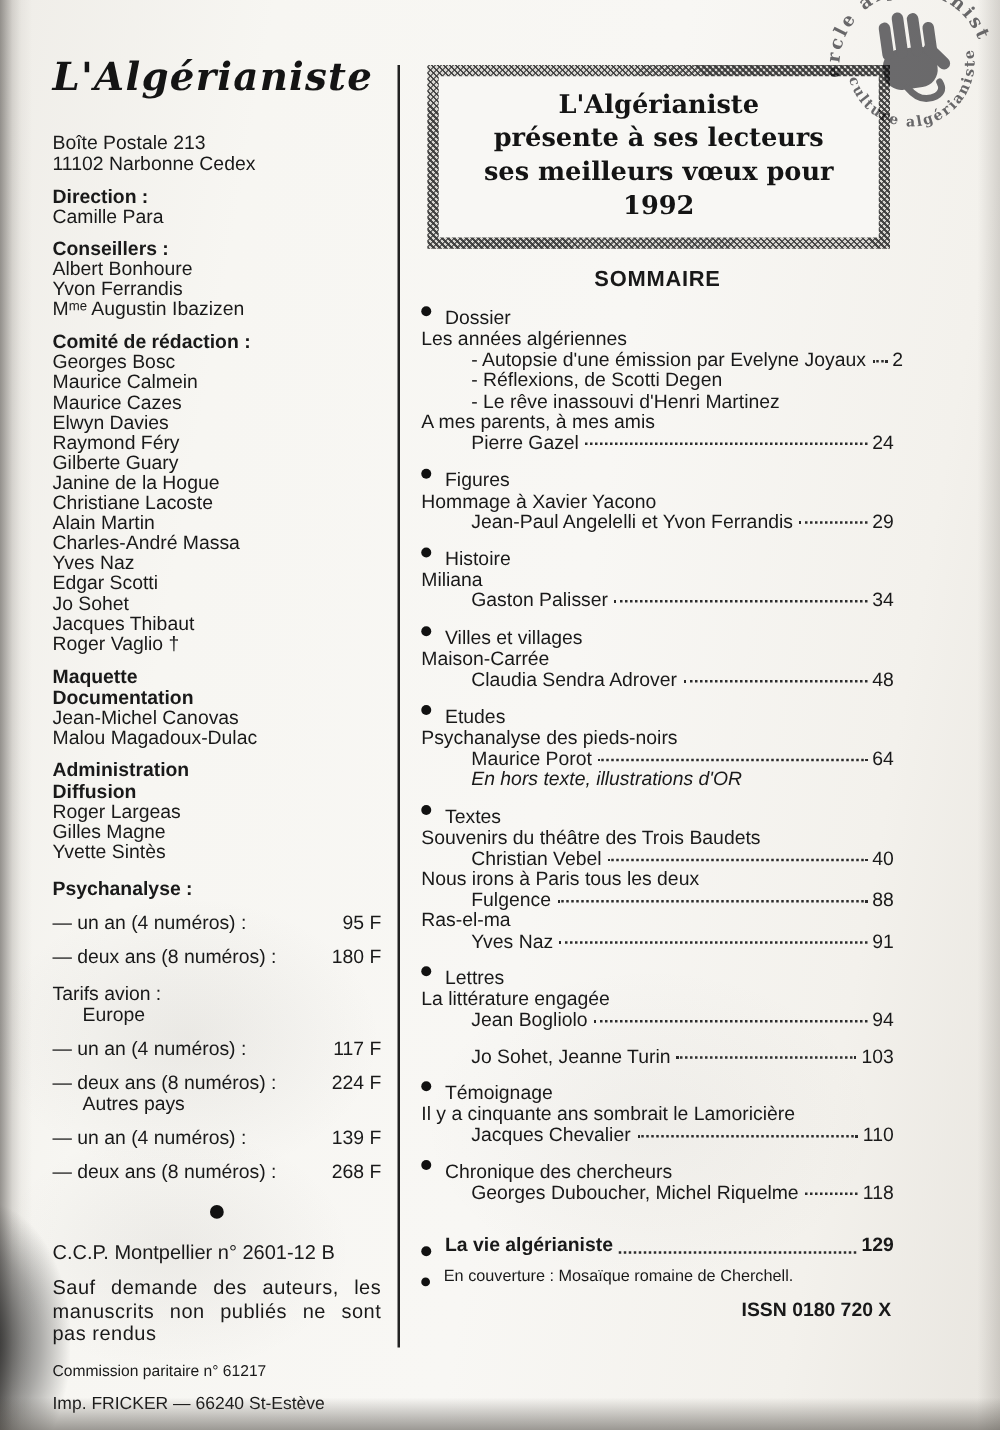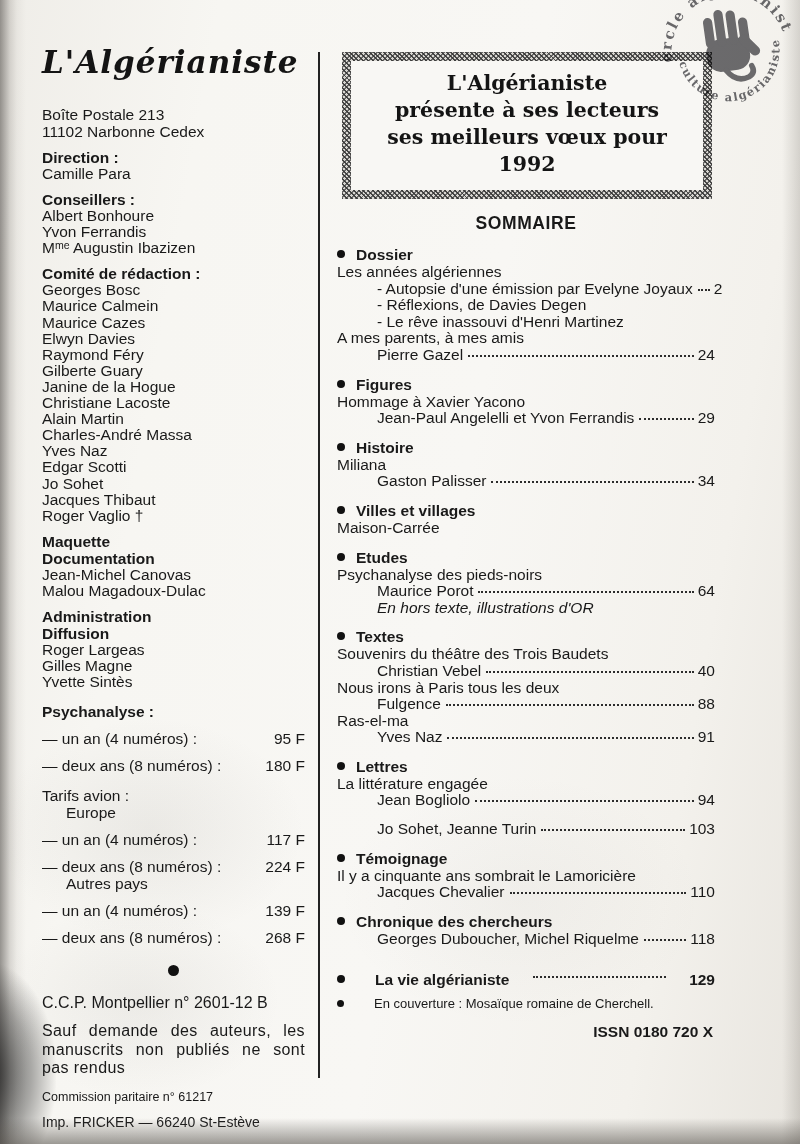--- a/index.html
+++ b/index.html
@@ -63,31 +63,31 @@
       repeating-linear-gradient(-45deg,rgba(55,55,55,.75) 0 1.4px,#d8d6d1 1.4px 3.4px);
   }
   .greet-inner{
     background:#f8f7f4;padding:9px 6px 12px;text-align:center;
     font-family:"DejaVu Serif","Liberation Serif",serif;font-weight:700;
     font-size:20.5px;line-height:27px;color:#141414;
   }
   .toc-title{text-align:center;font-weight:700;font-size:17.5px;letter-spacing:.6px;margin-top:14px;}
   .toc-body{margin-top:4px;}
   .sec{margin-top:12px;}
-  .sec-h{display:flex;align-items:center;font-weight:700;font-size:15.5px;line-height:18px;}
+  .sec-h{display:flex;align-items:flex-start;font-weight:400;font-size:15.5px;line-height:18px;}
   .bullet{flex:0 0 auto;width:8px;height:8px;border-radius:50%;background:#111;margin-right:11px;position:relative;top:-1px;}
   .bullet.sm{width:7px;height:7px;}
   .entry{display:flex;align-items:baseline;font-size:15.5px;line-height:16.6px;}
   .entry .t{white-space:nowrap;}
   .entry.ind{padding-left:40px;}
   .entry.italic .t{font-style:italic;}
   .dots{flex:1 1 auto;border-bottom:2.2px dotted #2c2c2c;margin:0 4px 0 5px;position:relative;top:-3px;min-width:12px;}
   .pg{white-space:nowrap;}
   .toc-foot{margin-top:24px;}
-  .foot-line{display:flex;align-items:center;font-size:15.5px;line-height:18px;margin-top:6px;gap:19px;}
+  .foot-line{display:flex;align-items:flex-end;font-size:15.5px;line-height:18px;margin-top:6px;}
   .foot-line.bold{font-weight:700;}
   .foot-line.small{font-size:13px;}
   .issn{text-align:right;font-weight:700;font-size:15.5px;margin-top:10px;padding-right:2px;}
 
   
   .stamp{position:absolute;left:652px;top:-28px;width:152px;height:152px;
     opacity:.82;mix-blend-mode:multiply;transform:rotate(-14deg);}
 </style>
 </head>
 <body>
@@ -219,21 +219,21 @@
           </div>
           <div class="entry">
             <span class="t">Les années algériennes</span>
           </div>
           <div class="entry ind">
             <span class="t">- Autopsie d'une émission par Evelyne Joyaux</span>
             <span class="dots"></span>
             <span class="pg">2</span>
           </div>
           <div class="entry ind">
-            <span class="t">- Réflexions, de Davies Degen</span>
+            <span class="t">- Réflexions, de Scotti Degen</span>
           </div>
           <div class="entry ind">
             <span class="t">- Le rêve inassouvi d'Henri Martinez</span>
           </div>
           <div class="entry">
             <span class="t">A mes parents, à mes amis</span>
           </div>
           <div class="entry ind">
             <span class="t">Pierre Gazel</span>
             <span class="dots"></span>
@@ -268,20 +268,25 @@
             <span class="pg">34</span>
           </div>
         </div>
         <div class="sec">
           <div class="sec-h">
             <span class="bullet"></span>
             <span>Villes et villages</span>
           </div>
           <div class="entry">
             <span class="t">Maison-Carrée</span>
+          </div>
+          <div class="entry ind">
+            <span class="t">Claudia Sendra Adrover</span>
+            <span class="dots"></span>
+            <span class="pg">48</span>
           </div>
         </div>
         <div class="sec">
           <div class="sec-h">
             <span class="bullet"></span>
             <span>Etudes</span>
           </div>
           <div class="entry">
             <span class="t">Psychanalyse des pieds-noirs</span>
           </div>

